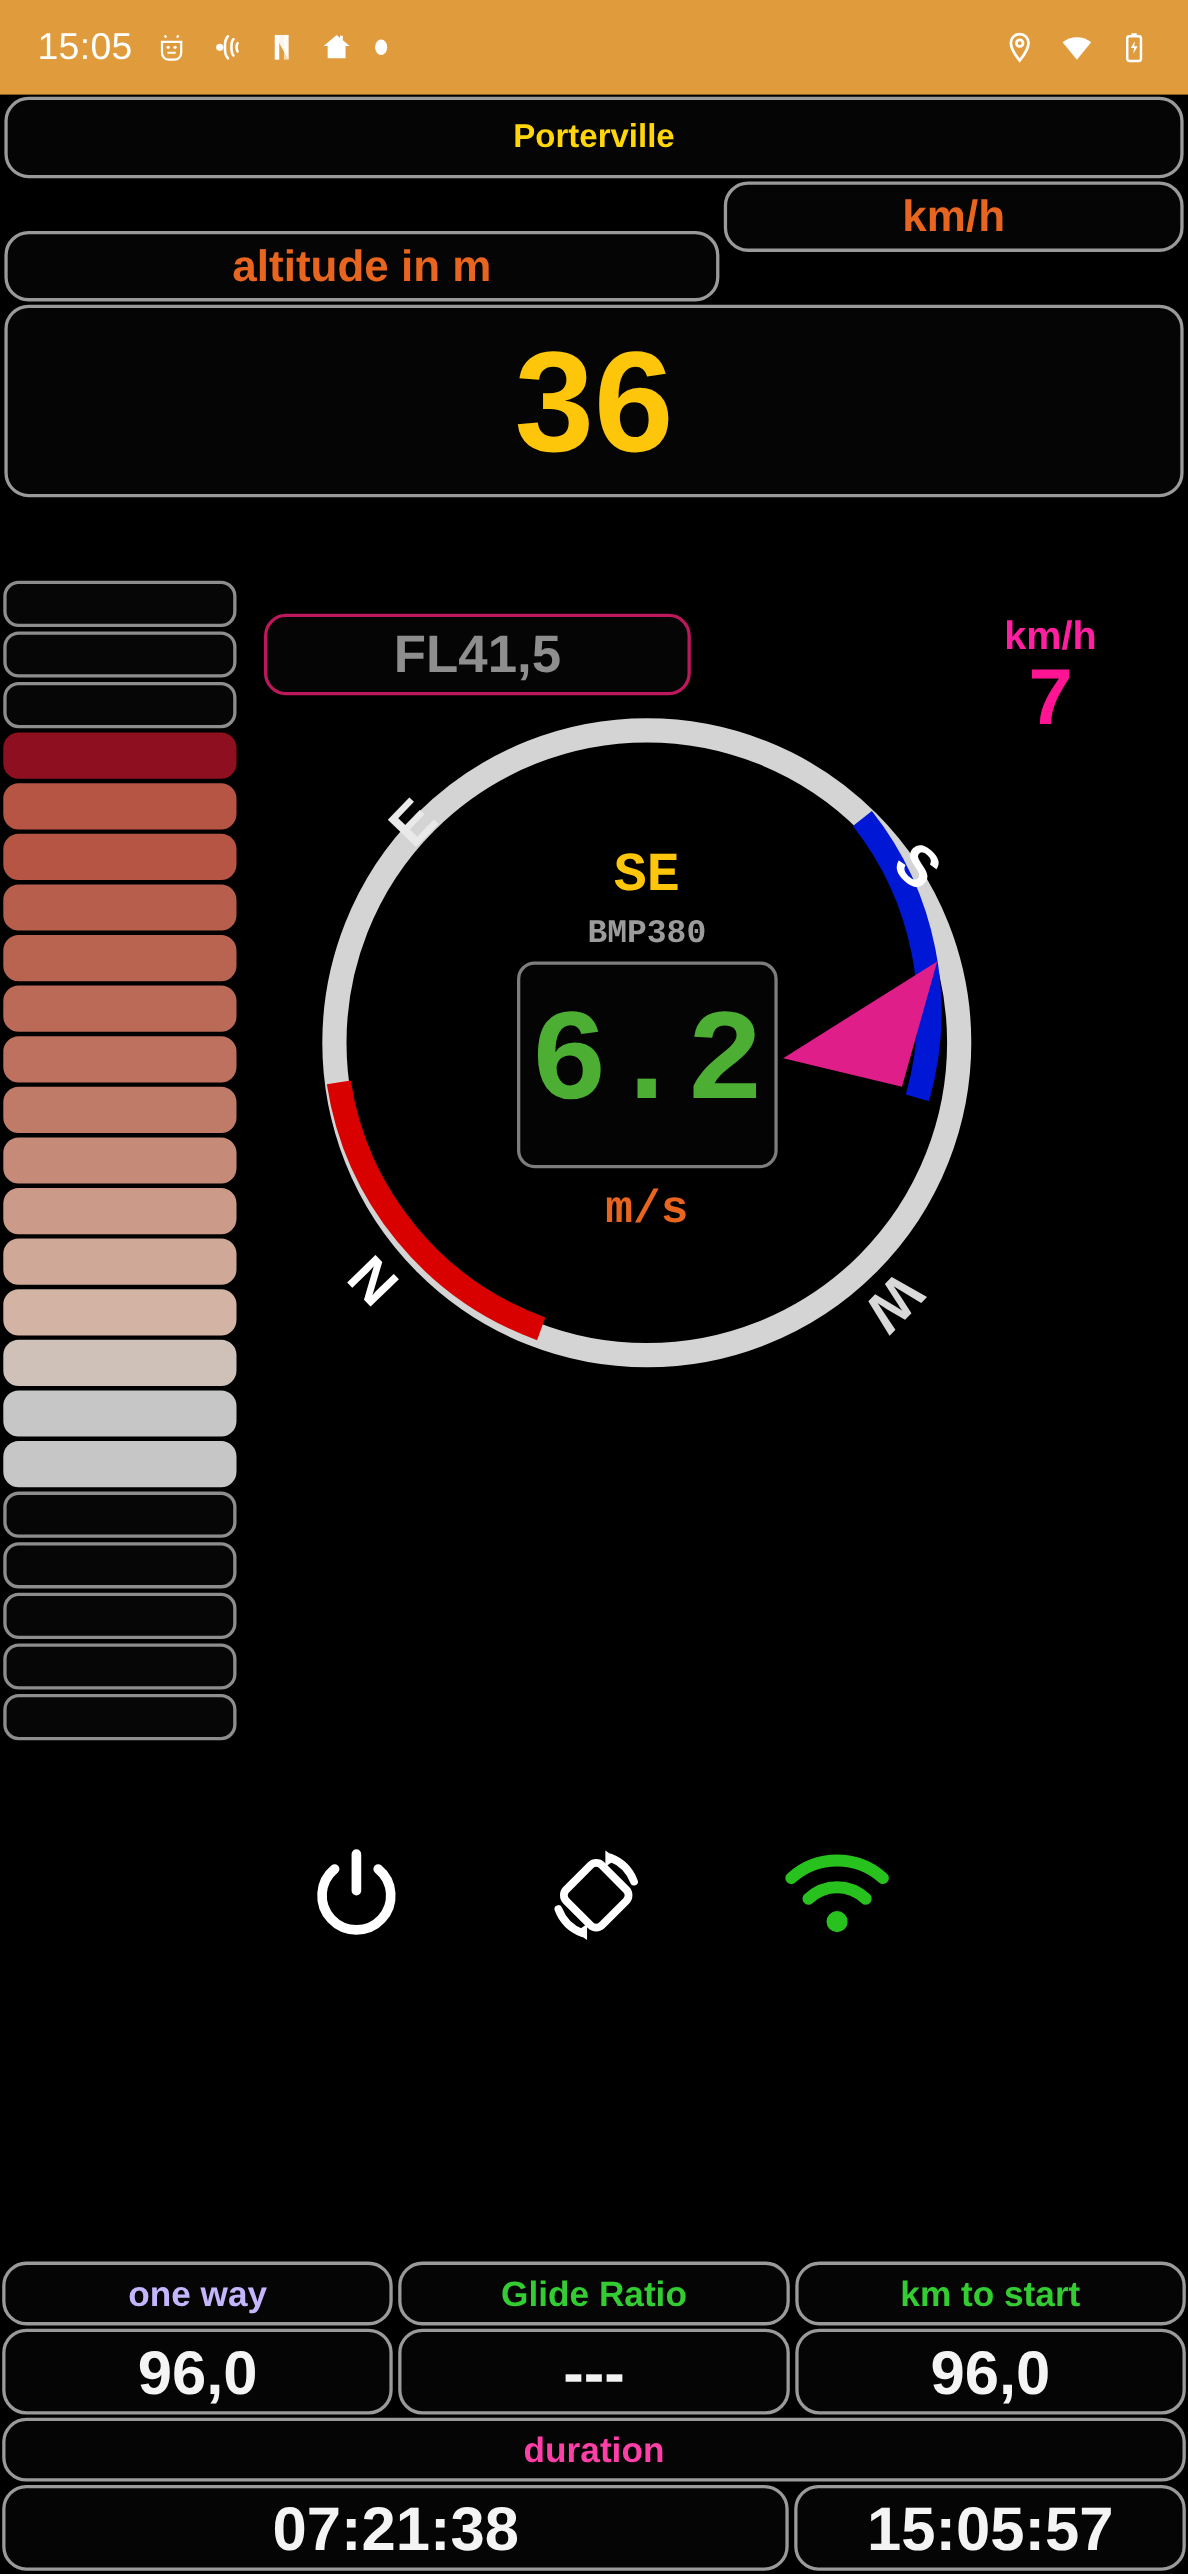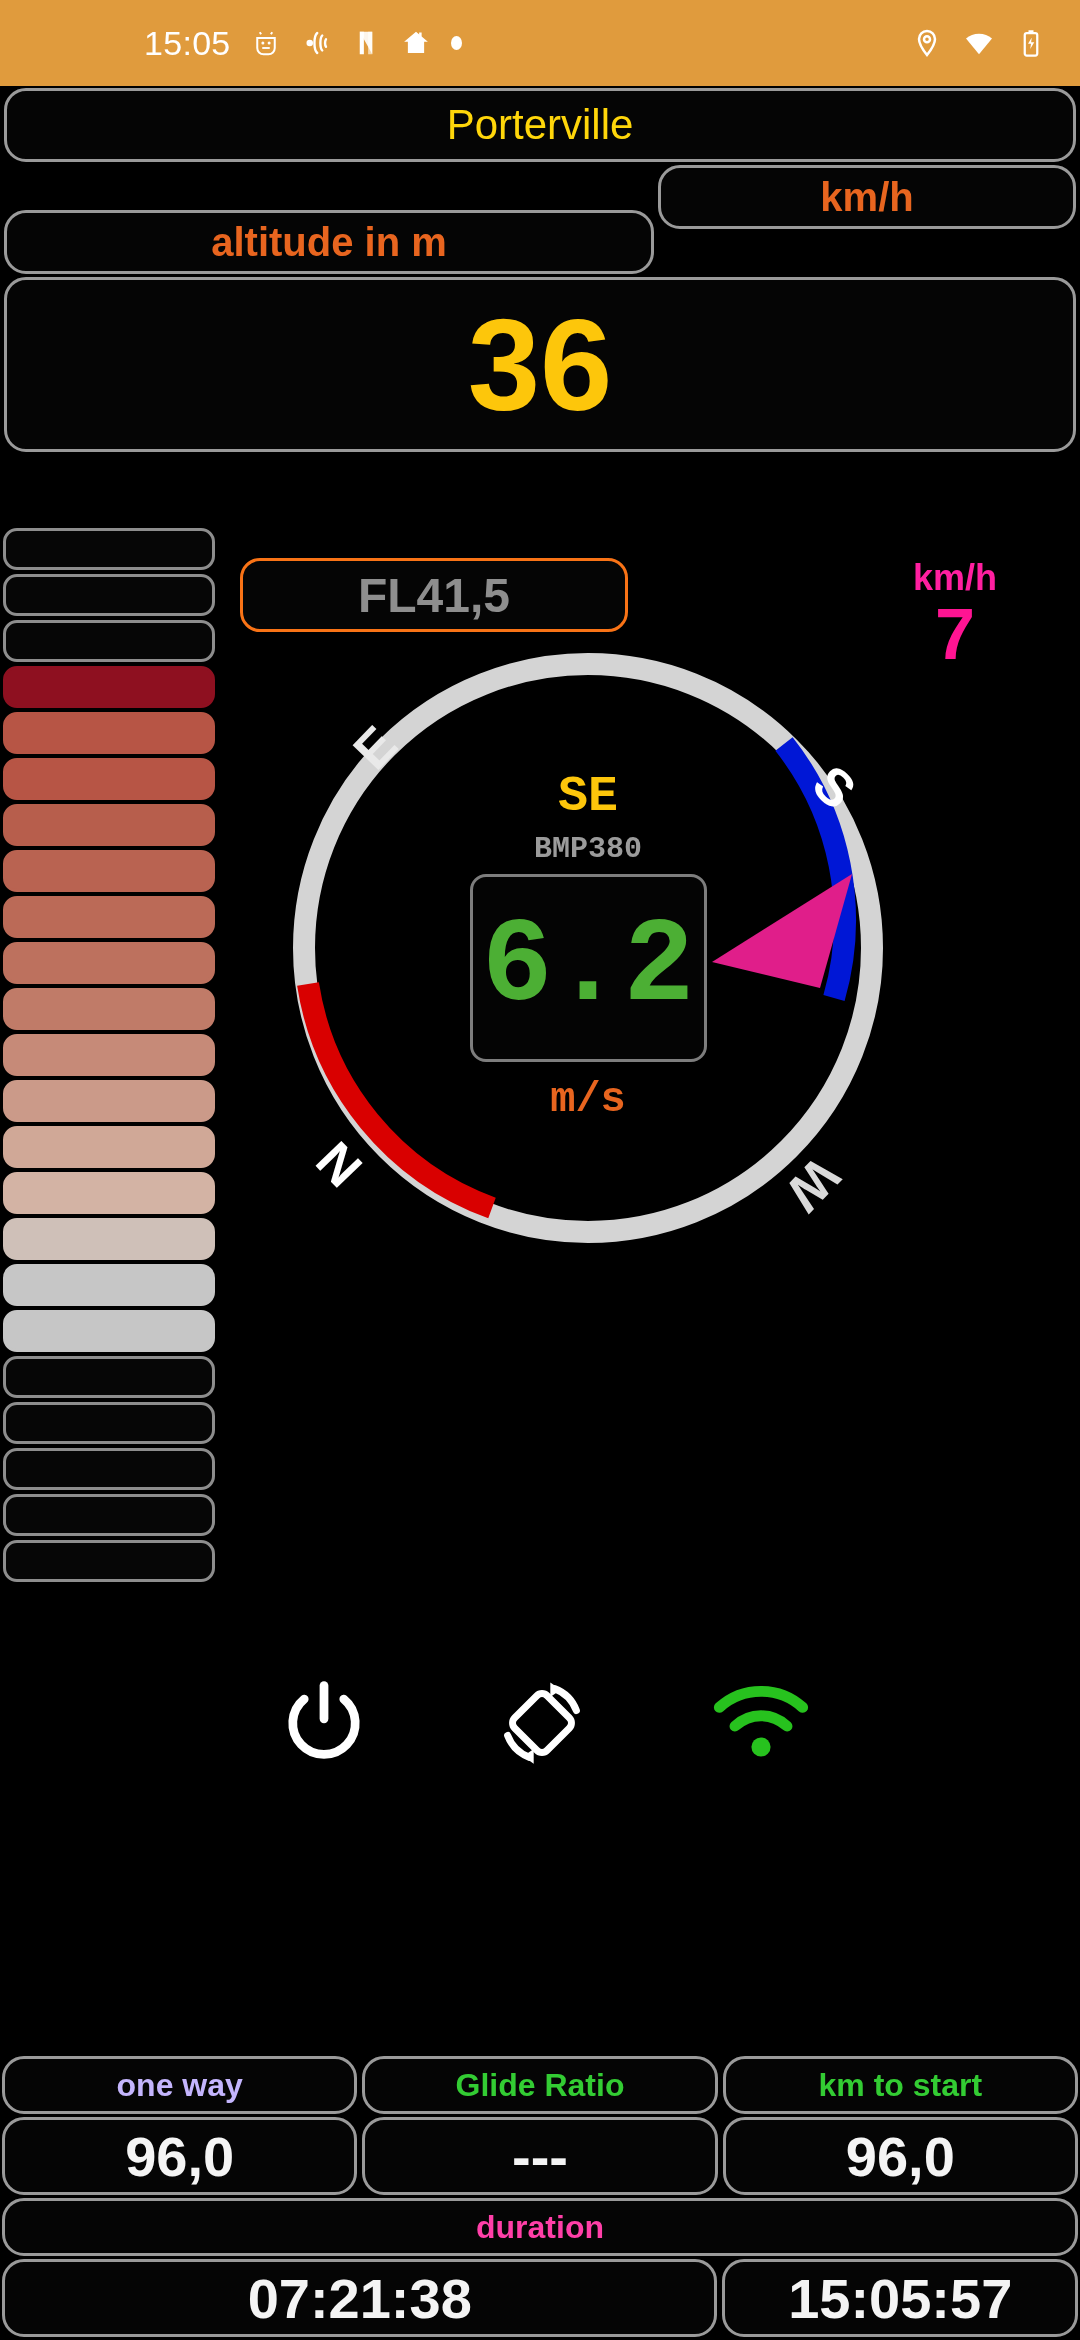--- a/index.html
+++ b/index.html
@@ -9,38 +9,38 @@
     font-family:"Liberation Sans", sans-serif;
     overflow:hidden; position:relative;
   }
 
   
   .statusbar{
     height:86px; background:#e09b3d;
     display:flex; align-items:center;
     padding:0 34px; position:relative;
   }
-  .sb-left{ display:flex; align-items:center; gap:20px; margin-left:110px; }
+  .sb-left{ display:flex; align-items:center; gap:20px; }
   .sb-right{ display:flex; align-items:center; gap:22px; position:absolute; right:34px; }
   .sb-clock{ color:#fff; font-size:34px; font-weight:500; letter-spacing:.3px; }
   .sb-ico{ width:30px; height:30px; display:block; }
   .sb-ico svg{ width:100%; height:100%; display:block; fill:#fff; }
   .sb-dot{ width:11px; height:14px; border-radius:50%; background:#fff; }
 
   
   .cell{
     background:#050505;
     border:3px solid #9a9a9a;
     border-radius:22px;
     display:flex; align-items:center; justify-content:center;
     overflow:hidden;
   }
   .toppanel{ padding:0 2px; }
   .title-cell{ height:74px; margin:2px 2px 0 2px; }
-  .title-txt{ color:#ffd60a; font-size:42px; font-weight:normal; }
+  .title-txt{ color:#ffd60a; font-size:30px; font-weight:bold; }
 
   .unit-row{ display:flex; gap:4px; margin:3px 2px 0 2px; }
   .unit-alt{ flex:0 0 650px; height:64px;margin-top:45px; }
   .unit-spd{ flex:1; height:64px; }
   .unit-txt{ color:#e8651f; font-size:40px; font-weight:bold; }
 
   .val-row{ display:flex; gap:4px; margin:3px 2px 0 2px; }
   .val-alt{ flex:0 0 650px; height:175px; }
   .val-spd{ flex:1; height:175px; }
   .val-txt{ color:#fdc60b; font-size:130px; font-weight:bold; line-height:1; }
@@ -58,21 +58,21 @@
     height:42px; margin-bottom:4px;
     border:3px solid #8d8d8d; border-radius:14px;
     background:#060606;
   }
   .lbar.empty{ border-color:#8d8d8d; background:#060606; }
 
   
   .fl-badge{
     position:absolute; left:240px; top:30px;
     width:388px; height:74px;
-    border:3px solid #f97316; border-radius:20px;
+    border:3px solid #be185d; border-radius:20px;
     background:#050505;
     display:flex; align-items:center; justify-content:center;
   }
   .fl-txt{ color:#8e8e8e; font-size:48px; font-weight:bold; }
 
   
   .wind{
     position:absolute; right:40px; top:30px;
     text-align:center; width:170px;
   }

